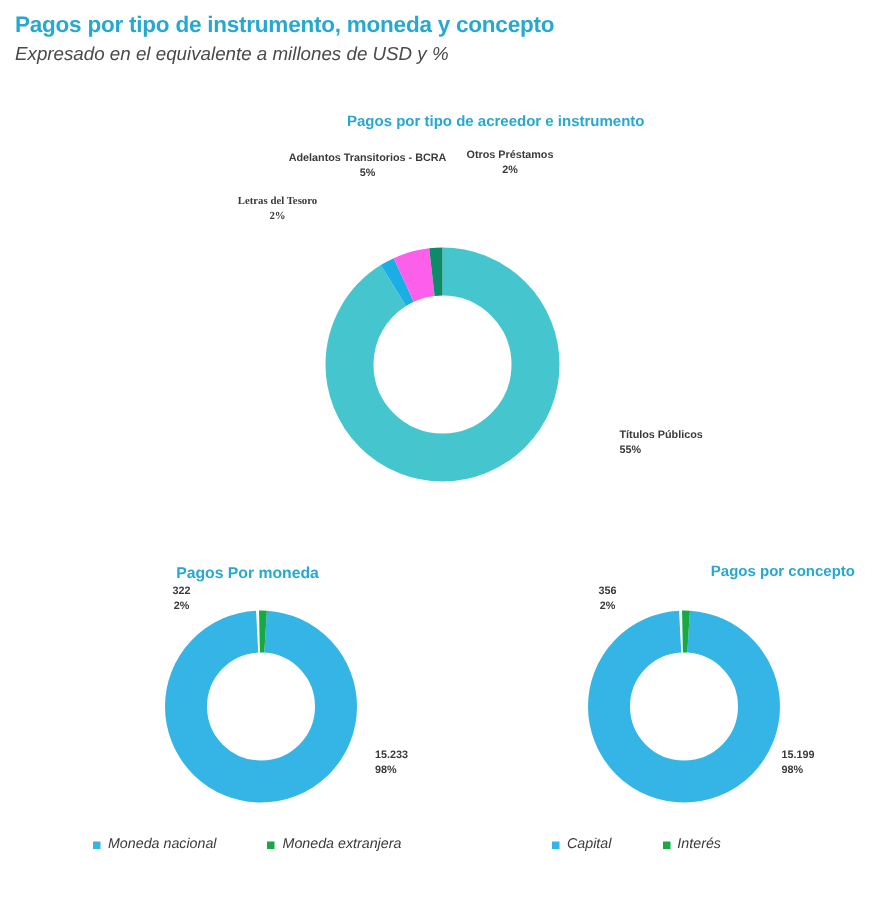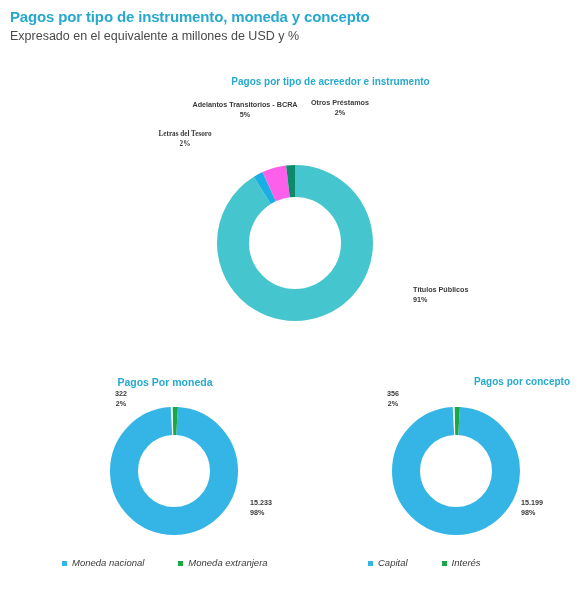--- a/index.html
+++ b/index.html
@@ -32,20 +32,21 @@
     line-height: 18px;
     white-space: nowrap;
   }
   #header-subtitle {
     font-size: 12.5px;
     font-weight: normal;
     color: #4a4a4a;
     line-height: 17px;
     margin-top: 2px;
     white-space: nowrap;
+    font-style: italic;
   }
 
   
   .chart-title {
     position: absolute;
     text-align: center;
     font-weight: bold;
     color: #27a9cf;
     white-space: nowrap;
   }
@@ -83,21 +84,21 @@
   .data-label .dl-pct   { display: block; }
 
   #label-adelantos { left: 175px; top: 100px; text-align: center; width: 140px; }
   #label-letras    { left: 130px; top: 130px; text-align: center; width: 110px; font-family: Liberation Serif, serif; }
   #label-otros     { left: 280px; top: 98px;  text-align: center; width: 120px; }
   #label-titulos   { left: 413px; top: 285px; text-align: left;   width: 120px; }
 
   #label-moneda-ext { left: 96px;  top: 389px; text-align: center; width: 50px; }
   #label-moneda-nac { left: 250px; top: 498px; text-align: left;   width: 70px; }
 
-  #label-interes    { left: 368px; top: 389px; text-align: center; width: 50px; }
+  #label-interes    { left: 380px; top: 389px; text-align: center; width: 50px; }
   #label-capital    { left: 521px; top: 498px; text-align: left;   width: 70px; }
 
   
   .legend {
     position: absolute;
     display: flex;
     align-items: center;
     font-size: 9.5px;
     color: #3a3a3a;
   }
@@ -153,21 +154,21 @@
   <span class="dl-pct">2%</span>
 </div>
 
 <div id="label-otros" class="data-label">
   <span class="dl-value">Otros Préstamos</span>
   <span class="dl-pct">2%</span>
 </div>
 
 <div id="label-titulos" class="data-label">
   <span class="dl-value">Títulos Públicos</span>
-  <span class="dl-pct">91%</span>
+  <span class="dl-pct">55%</span>
 </div>
 
 <div id="moneda-chart-title" class="chart-title">Pagos Por moneda</div>
 
 <svg id="moneda-donut-svg" class="donut-svg" width="132" height="132" viewBox="0 0 132 132">
 
   <g transform="translate(66,66)">
 
     <circle r="50" fill="none" stroke="#35b5e5" stroke-width="28" stroke-dasharray="307.88 6.28" stroke-dashoffset="-3.14" transform="rotate(-90)"></circle>
 

